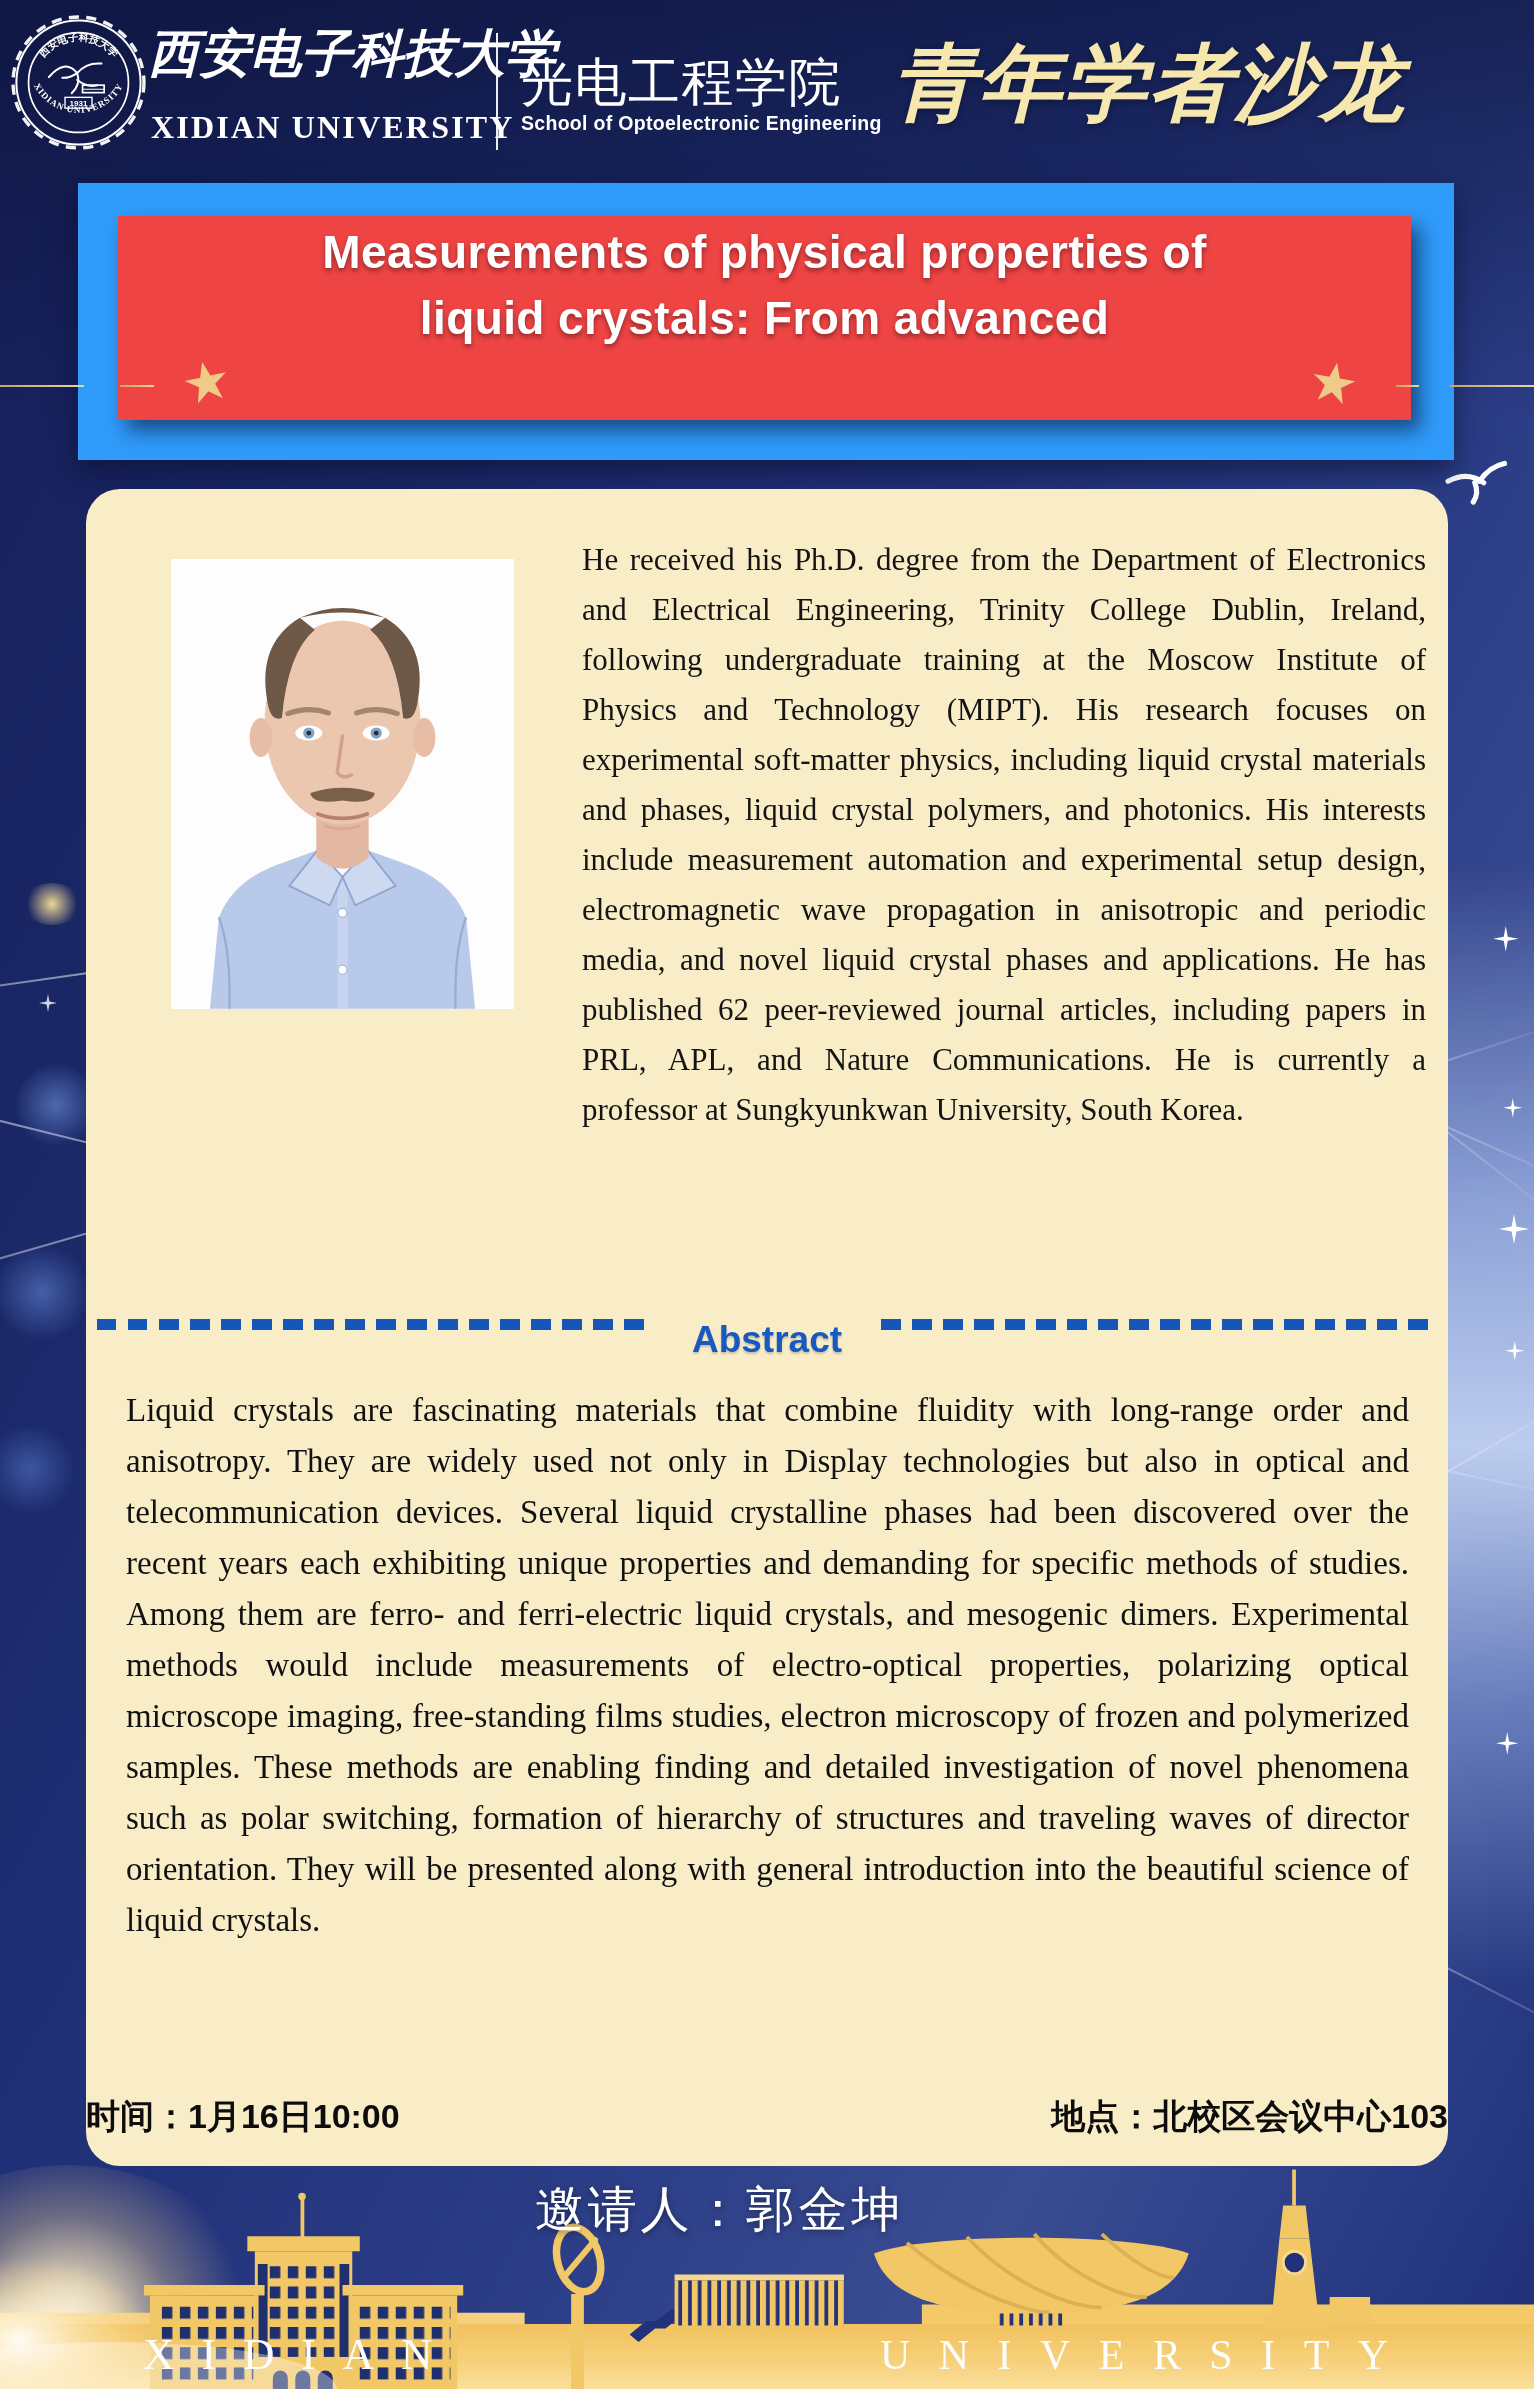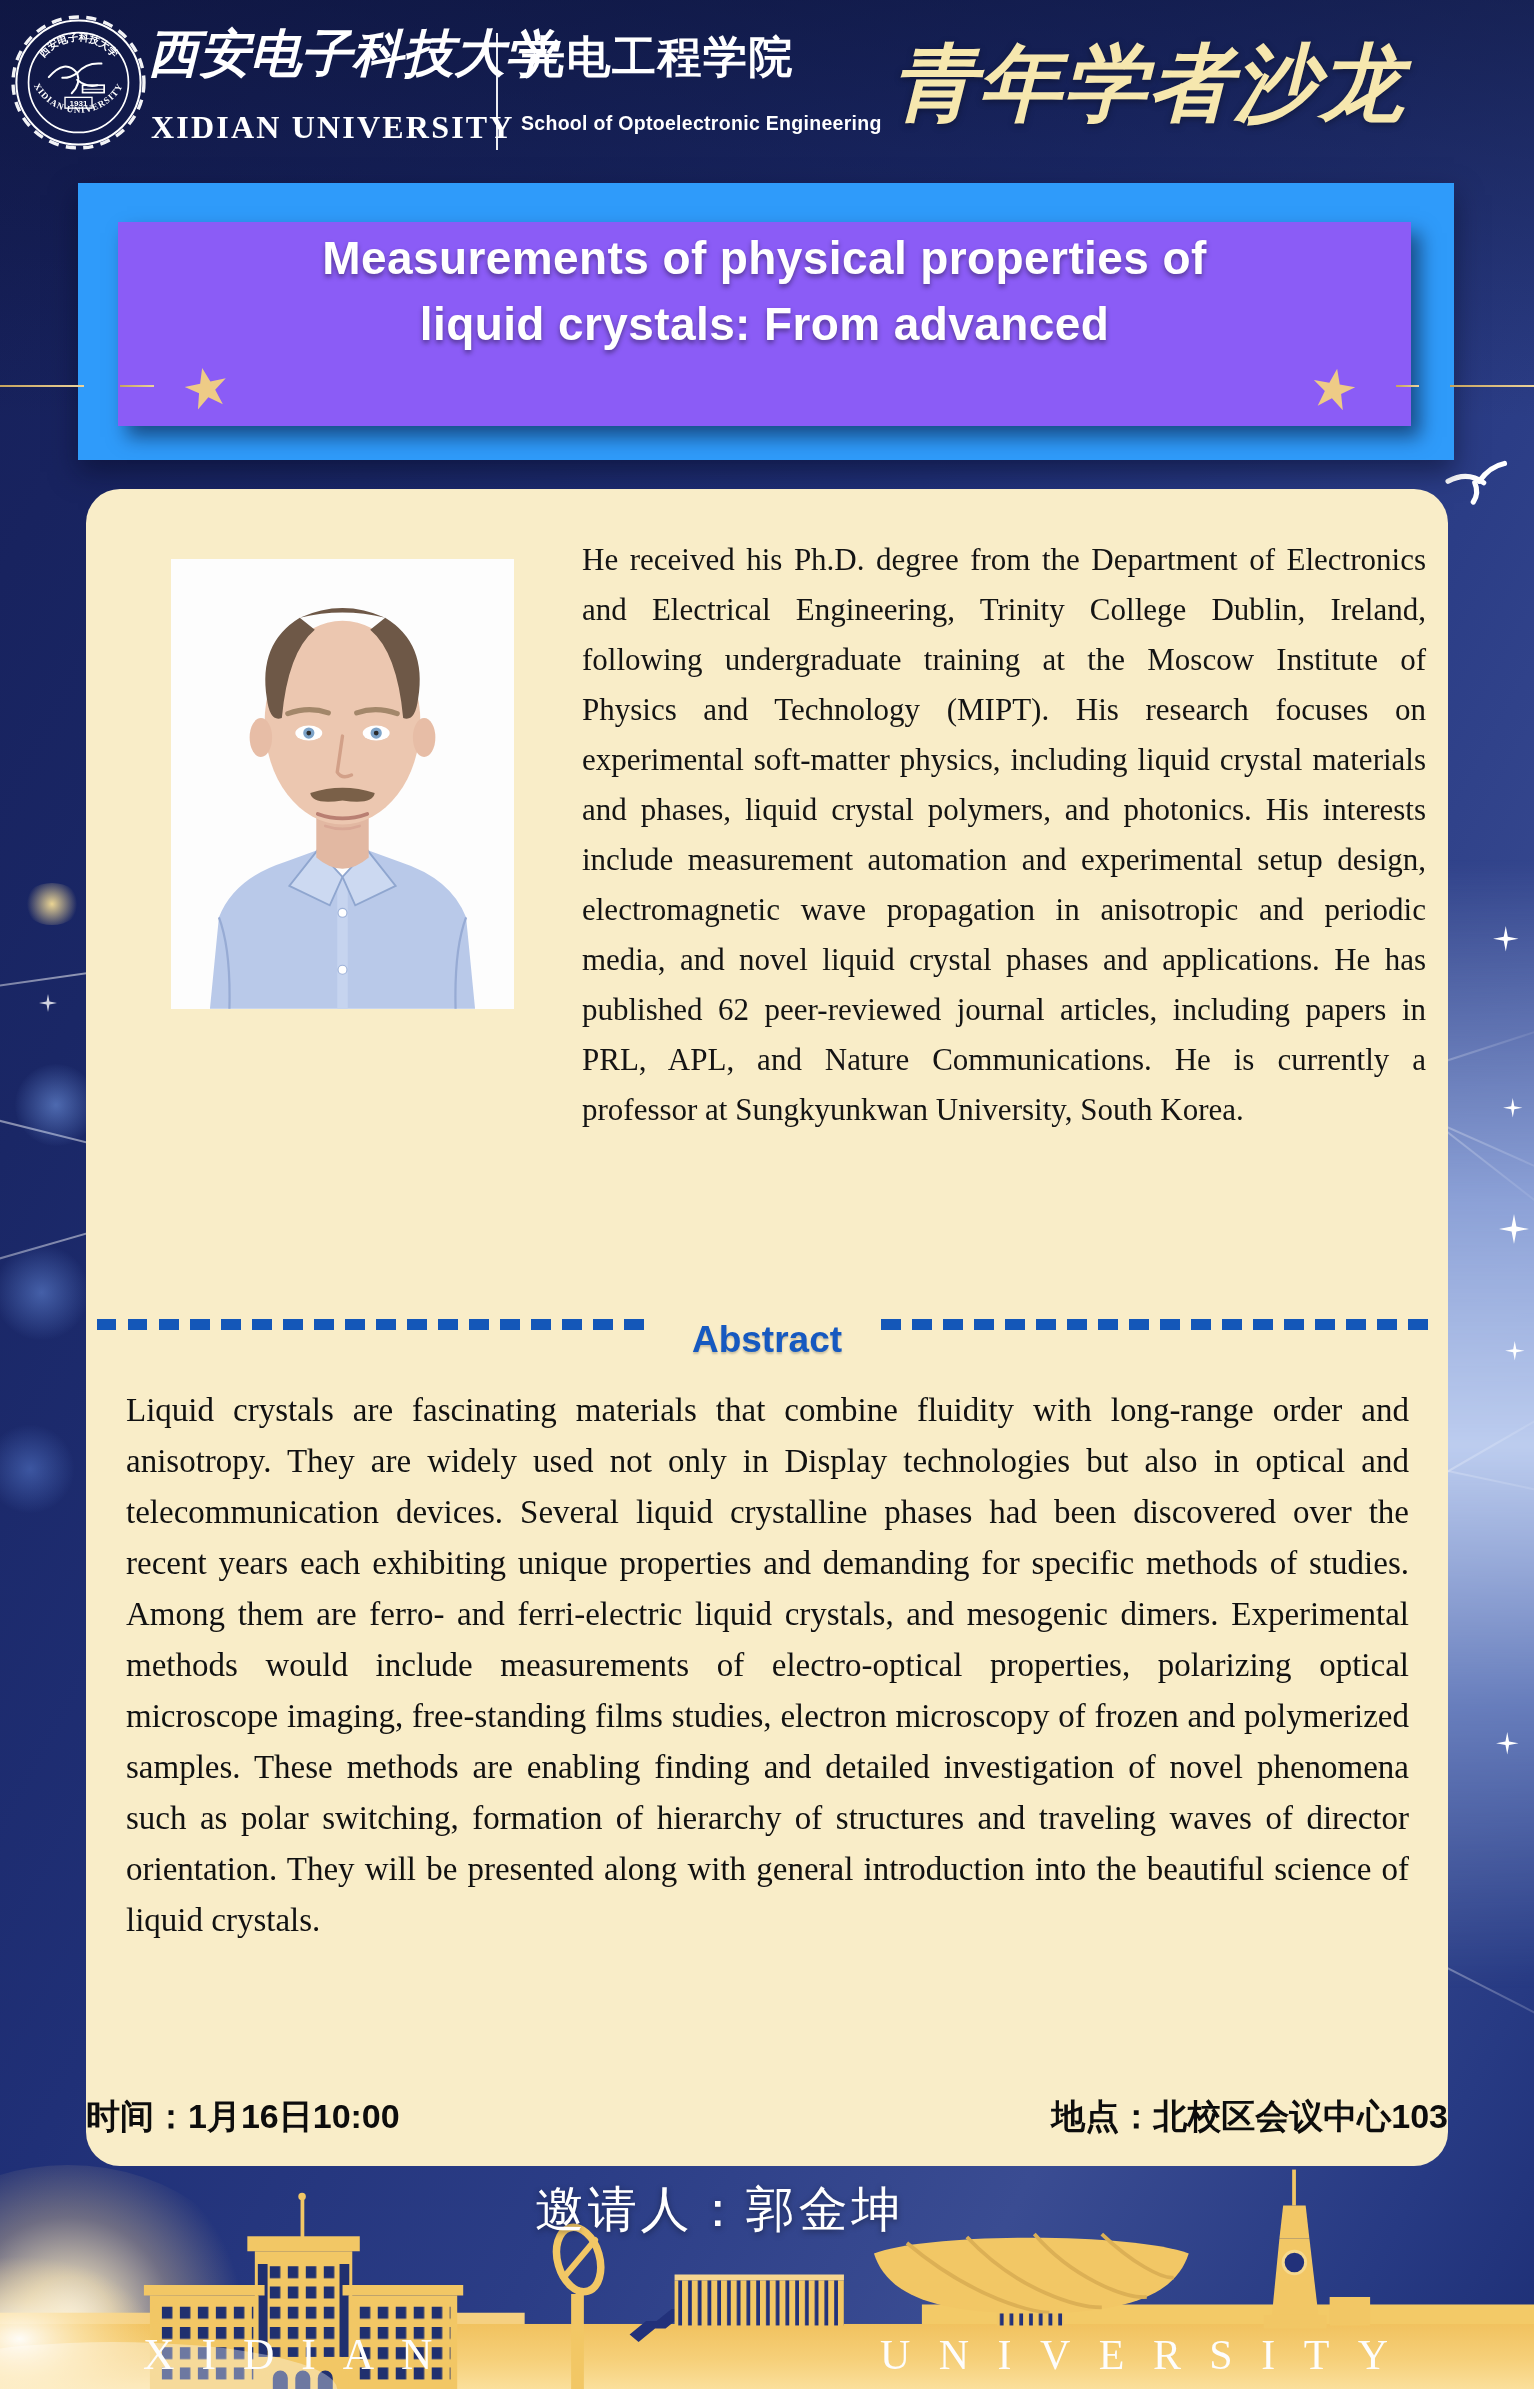--- a/index.html
+++ b/index.html
@@ -21,30 +21,30 @@
   .flare{left:-127px;top:2165px;width:390px;height:315px;border-radius:50%;
     background:radial-gradient(circle,rgba(255,255,255,.95) 0%,rgba(255,236,190,.8) 18%,rgba(255,220,150,.35) 42%,rgba(255,210,130,0) 70%);}
   .goldline{top:385px;height:2.2px;background:linear-gradient(90deg,#c7a45e,#ecd49b);z-index:5;}
   
   .header-cn{left:148px;top:19.5px;width:352px;color:#fff;
     font-family:"Liberation Serif",serif;font-style:italic;font-weight:700;
     font-size:51px;letter-spacing:0px;white-space:nowrap;}
   .header-en{left:151px;top:109px;color:#fff;font-family:"Liberation Serif",serif;
     font-weight:700;font-size:32px;letter-spacing:2.2px;white-space:nowrap;}
   .header-div{left:496px;top:33px;width:2.2px;height:117px;background:rgba(255,255,255,.92);}
-  .school-cn{left:521px;top:28px;color:#fff;font-weight:700;font-size:44px;letter-spacing:1.5px;white-space:nowrap;}
+  .school-cn{left:521px;top:48px;color:#fff;font-weight:400;font-size:52px;letter-spacing:1.5px;white-space:nowrap;}
   .school-en{left:521px;top:112px;color:#fff;font-weight:700;font-size:19.5px;letter-spacing:0.3px;white-space:nowrap;}
   .salon{left:892px;top:27px;width:532px;text-align:left;color:#f6e7ae;
     font-family:"Liberation Serif",serif;font-style:italic;font-weight:700;
     font-size:84px;letter-spacing:1.5px;white-space:nowrap;
     text-shadow:0 2.2px 7.5px rgba(0,0,0,.35);}
   
   .banner{left:78px;top:183px;width:1376px;height:277px;background:#2f9bfa;z-index:4;
     box-shadow:0 12px 25.5px rgba(5,10,35,.5);}
-  .banner-inner{position:absolute;left:40px;top:39px;width:1293px;height:204px;background:#8b5cf6;
+  .banner-inner{position:absolute;left:40px;top:33px;width:1293px;height:204px;background:#ef4444;
     box-shadow:9px 10.5px 18px rgba(6,12,40,.55);}
   .banner-title{position:absolute;left:0;top:3px;width:100%;text-align:center;color:#fff;
     font-size:46px;line-height:66px;font-weight:700;letter-spacing:0.4px;z-index:2;
     text-shadow:0 3px 5.2px rgba(0,0,0,.4);}
   .tstar{position:absolute;z-index:1;}
   
   .card{left:86px;top:489px;width:1362px;height:1677px;background:#f9edc8;border-radius:34px;z-index:6;}
   .photo{position:absolute;left:85px;top:70px;width:343px;height:450px;background:#fff;}
   .speaker-name{position:absolute;left:0;top:671px;width:517px;text-align:center;
     color:#1659c0;font-weight:700;font-size:37px;letter-spacing:0.7px;}

